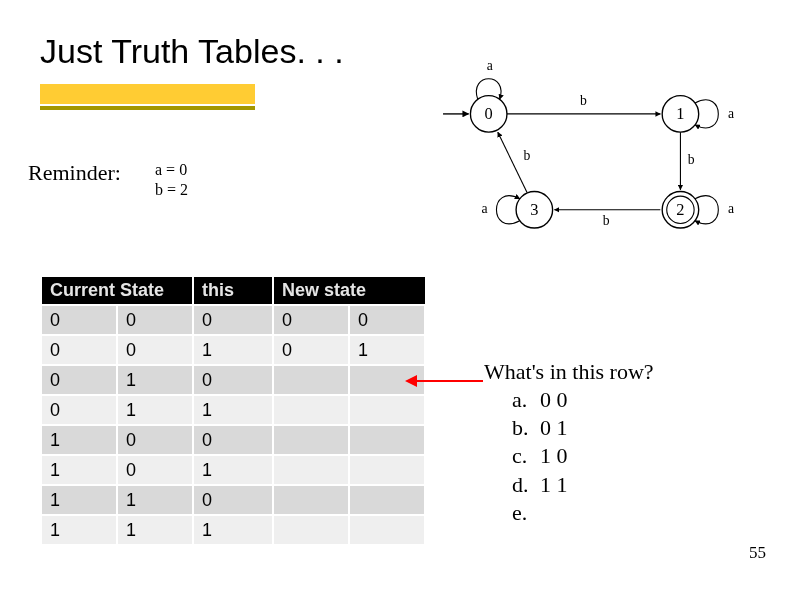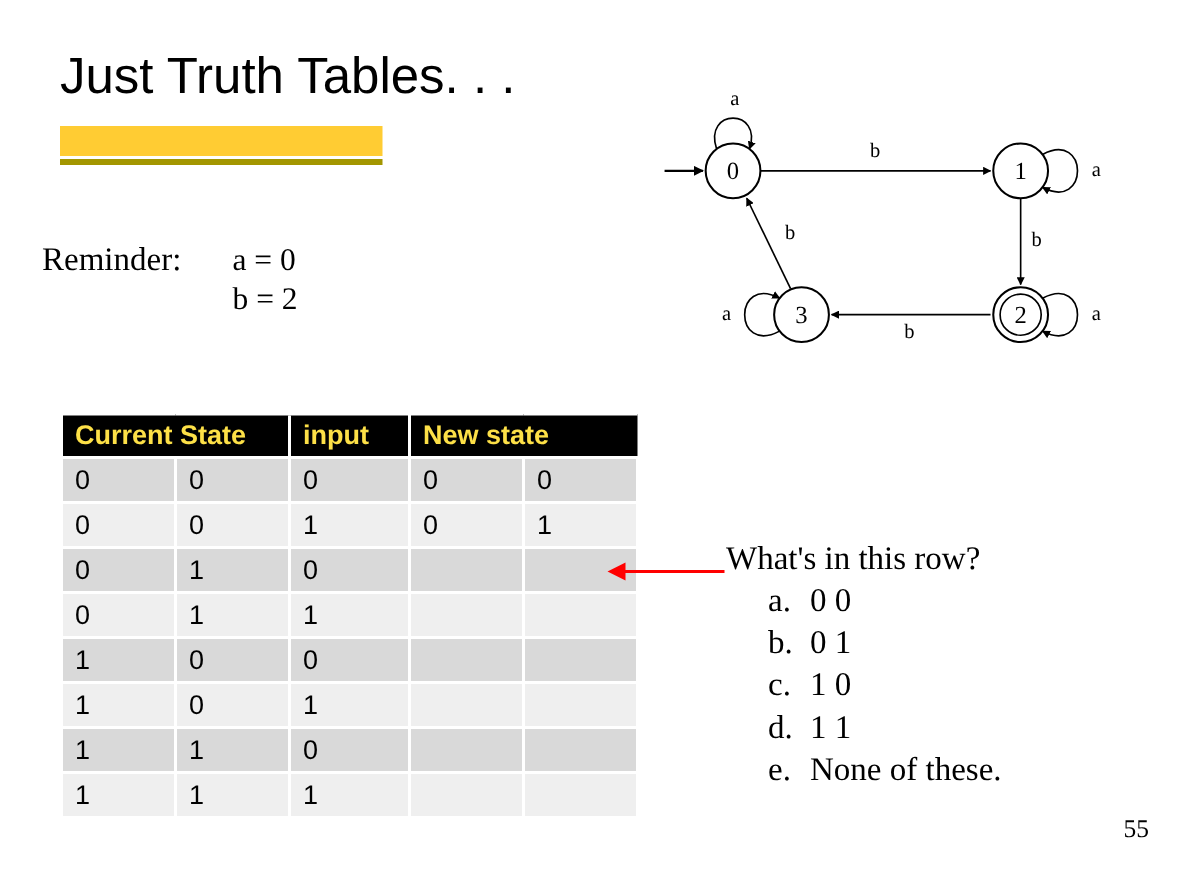--- a/index.html
+++ b/index.html
@@ -51,34 +51,34 @@
     left: 8px;
     font-family: "Times New Roman", Times, serif;
     font-size: 22px;
     margin-left: 20px;
   }
   .reminder-values {
     position: absolute;
     top: 160px;
     left: 155px;
     font-family: "Times New Roman", Times, serif;
-    font-size: 21px;
+    font-size: 16px;
     line-height: 1.25;
   }
   .truth-table {
     position: absolute;
     top: 275px;
     left: 40px;
     border-collapse: collapse;
     font-family: Arial, sans-serif;
     font-size: 18px;
   }
   .truth-table th {
     background: #000;
-    color: #fde047;
+    color: #e5e5e5;
     font-weight: 700;
     text-align: left;
     padding: 3px 8px;
     border: 2px solid #fff;
   }
   .truth-table td {
     padding: 3px 8px;
     text-align: left;
     border: 2px solid #fff;
     height: 22px;
@@ -223,21 +223,21 @@
 
       <line x1="122" y1="156" x2="90" y2="90" stroke="#000" stroke-width="1.2" marker-end="url(#arrow)"></line>
       <text class="edge-label" x="118" y="120">b</text>
     </svg>
   </div>
 
   <table class="truth-table">
     <thead>
       <tr>
         <th class="col-cs" colspan="2">Current State</th>
-        <th class="col-in">input</th>
+        <th class="col-in">this</th>
         <th class="col-ns" colspan="2">New state</th>
       </tr>
     </thead>
     <tbody>
       <tr>
         <td>0</td>
         <td>0</td>
         <td class="col-in">0</td>
         <td>0</td>
         <td>0</td>
@@ -310,20 +310,19 @@
       <div class="opt-row">
         <span class="letter">c.</span>
         <span>1 0</span>
       </div>
       <div class="opt-row">
         <span class="letter">d.</span>
         <span>1 1</span>
       </div>
       <div class="opt-row">
         <span class="letter">e.</span>
-        <span>None of these.</span>
       </div>
     </div>
   </div>
 
   <div class="page-num">55</div>
 
 </div>
 
 </body></html>

